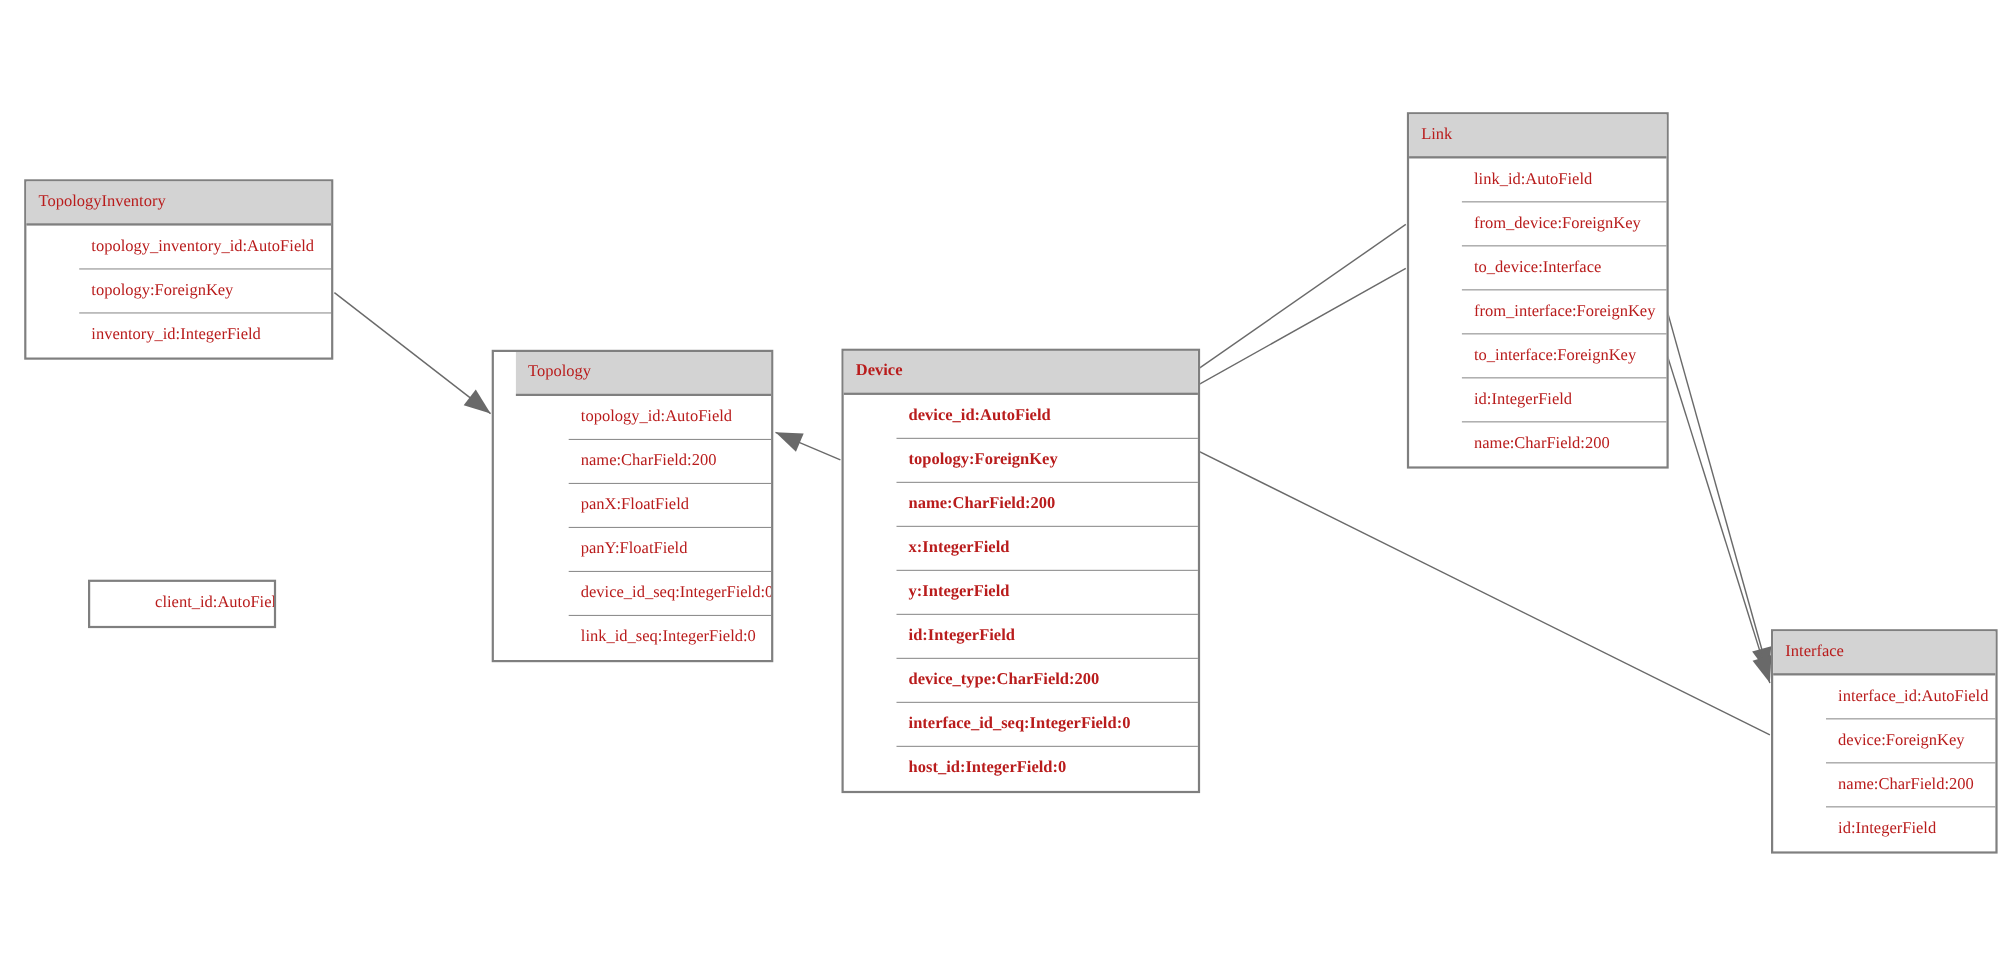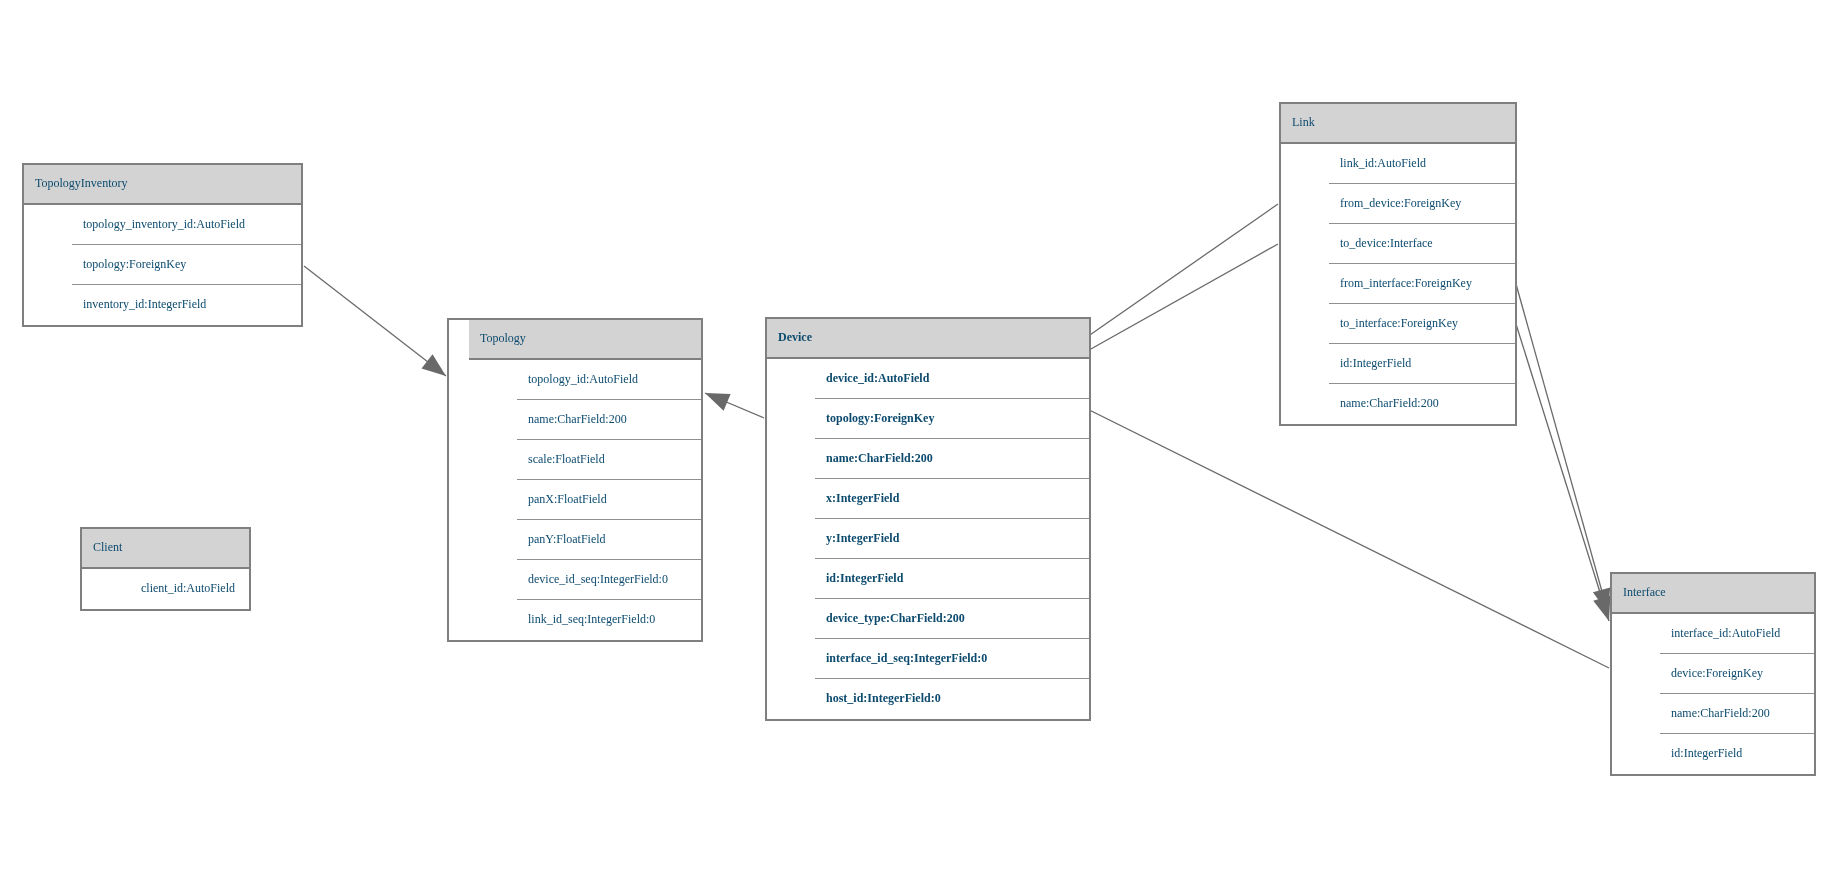--- a/index.html
+++ b/index.html
@@ -11,22 +11,22 @@
     font-family:"Liberation Serif","DejaVu Serif",serif;
   }
   #edges{
     position:absolute;left:0;top:0;width:1824px;height:874px;
   }
   .entity{
     position:absolute;
     box-sizing:border-box;
     background:#ffffff;
     border:2px solid #7f7f7f;
-    color:#0c4a6e;
-    font-size:12px;
+    color:#b91c1c;
+    font-size:15px;
   }
   .entity .hdr{
     box-sizing:border-box;
     height:40px;line-height:37px;
     padding:0 11px;
     background:#d3d3d3;
     border-bottom:2px solid #7f7f7f;
     white-space:nowrap;overflow:hidden;
   }
   .entity .row{
@@ -70,29 +70,27 @@
   <div class="hdr">TopologyInventory</div>
   <div class="row">topology_inventory_id:AutoField</div>
   <div class="row">topology:ForeignKey</div>
   <div class="row">inventory_id:IntegerField</div>
 </div>
 
 <div class="entity" id="e-topology">
   <div class="hdr">Topology</div>
   <div class="row">topology_id:AutoField</div>
   <div class="row">name:CharField:200</div>
-  <div class="row">scale:FloatField</div>
   <div class="row">panX:FloatField</div>
   <div class="row">panY:FloatField</div>
   <div class="row">device_id_seq:IntegerField:0</div>
   <div class="row">link_id_seq:IntegerField:0</div>
 </div>
 
 <div class="entity" id="e-client">
-  <div class="hdr">Client</div>
   <div class="row">client_id:AutoField</div>
 </div>
 
 <div class="entity" id="e-device">
   <div class="hdr">Device</div>
   <div class="row">device_id:AutoField</div>
   <div class="row">topology:ForeignKey</div>
   <div class="row">name:CharField:200</div>
   <div class="row">x:IntegerField</div>
   <div class="row">y:IntegerField</div>

